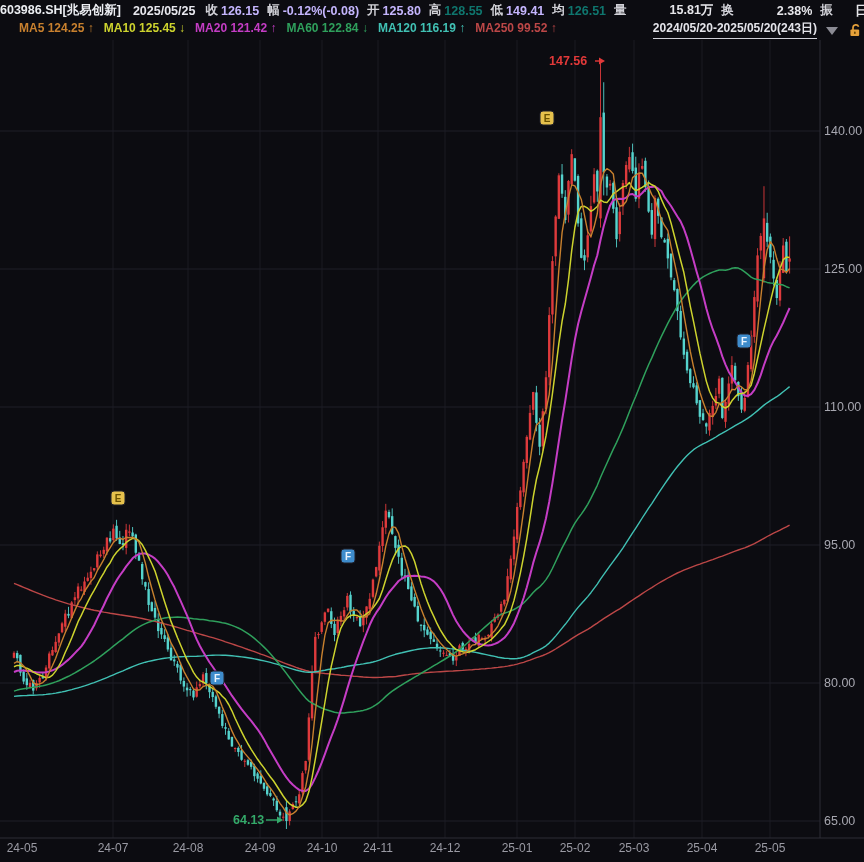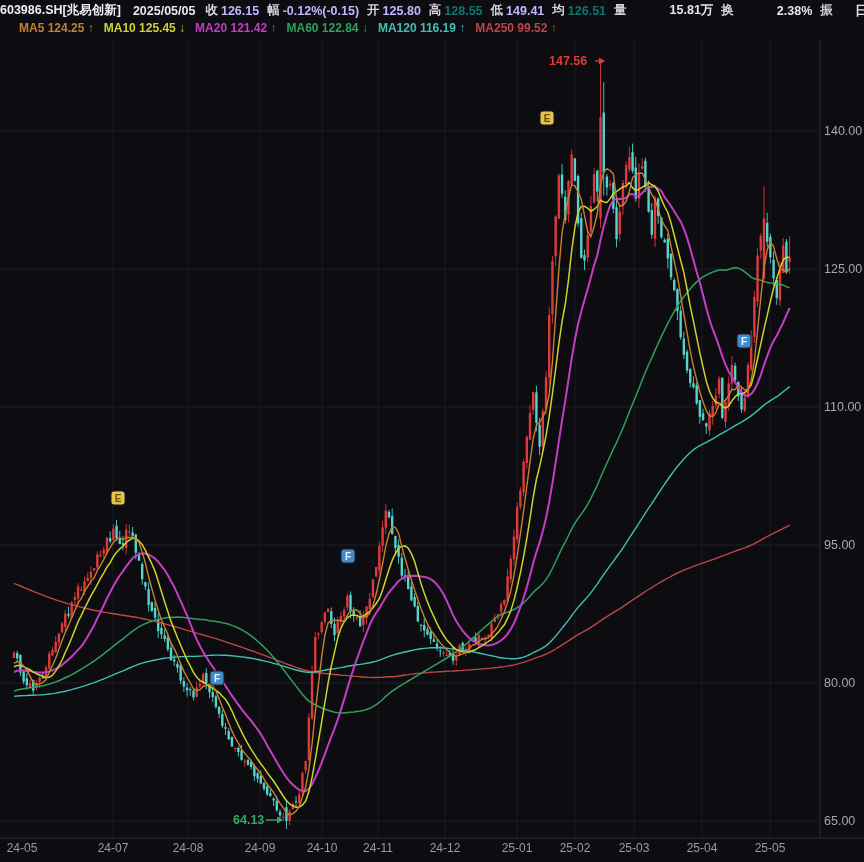--- a/index.html
+++ b/index.html
@@ -22,27 +22,27 @@
   .lockbox{margin-left:10px;display:inline-flex;}
   .clip-glyph{position:absolute;left:855px;top:2px;color:#e6e6ea;font-size:13px;font-weight:bold;z-index:3;}
   svg.chart{position:absolute;left:0;top:0;z-index:1;}
 </style>
 </head>
 <body>
 <div id="app">
 
 <div class="hdr">
   <span class="sym">603986.SH[兆易创新]</span>
-  <span class="date">2025/05/05</span>
+  <span class="date">2025/05/25</span>
   <span id="header-fields"><span class="fld">
           <span class="lbl">收</span>
           <span class="c-green">126.15</span>
         </span><span class="fld">
           <span class="lbl">幅</span>
-          <span class="c-green">-0.12%(-0.15)</span>
+          <span class="c-green">-0.12%(-0.08)</span>
         </span><span class="fld">
           <span class="lbl">开</span>
           <span class="c-green">125.80</span>
         </span><span class="fld">
           <span class="lbl">高</span>
           <span class="c-red">128.55</span>
         </span><span class="fld">
           <span class="lbl">低</span>
           <span class="c-green">149.41</span>
         </span><span class="fld">
@@ -59,20 +59,31 @@
           <span class="c-white">16.47%</span>
         </span><span class="fld">
           <span class="lbl">额</span>
           <span class="c-white">20.00亿</span>
         </span></span>
 </div>
 <span class="clip-glyph">日</span>
 
 <div class="hdr2">
   <span id="ma-legend"><span class="ma-item" style="color: rgb(200, 128, 46);">MA5 124.25 ↑</span><span class="ma-item" style="color: rgb(205, 211, 46);">MA10 125.45 ↓</span><span class="ma-item" style="color: rgb(197, 61, 197);">MA20 121.42 ↑</span><span class="ma-item" style="color: rgb(47, 160, 92);">MA60 122.84 ↓</span><span class="ma-item" style="color: rgb(65, 193, 180);">MA120 116.19 ↑</span><span class="ma-item" style="color: rgb(188, 71, 71);">MA250 99.52 ↑</span></span>
+  <span class="range-wrap">
+    <span class="range-text">2024/05/20-2025/05/20(243日)</span>
+    <span class="caret"></span>
+    <span class="lockbox">
+      <svg width="15" height="15" viewBox="0 0 15 15">
+        <path d="M5 8 V5.6 A2.9 2.9 0 0 1 10.6 4.7" stroke="#e6a13a" stroke-width="1.7" fill="none"></path>
+        <rect x="2.4" y="7.4" width="8.8" height="6.6" rx="1.1" fill="#e6a13a"></rect>
+        <rect x="6.1" y="9.4" width="1.5" height="2.6" rx="0.7" fill="#5a3c00"></rect>
+      </svg>
+    </span>
+  </span>
 </div>
 
 <svg class="chart" id="kline" width="864" height="862" viewBox="0 0 864 862">
       <g>
         <line x1="113" y1="40" x2="113" y2="838" stroke="#1a1a22" stroke-width="1"></line>
         <line x1="188" y1="40" x2="188" y2="838" stroke="#1a1a22" stroke-width="1"></line>
         <line x1="260" y1="40" x2="260" y2="838" stroke="#1a1a22" stroke-width="1"></line>
         <line x1="322" y1="40" x2="322" y2="838" stroke="#1a1a22" stroke-width="1"></line>
         <line x1="378" y1="40" x2="378" y2="838" stroke="#1a1a22" stroke-width="1"></line>
         <line x1="445" y1="40" x2="445" y2="838" stroke="#1a1a22" stroke-width="1"></line>

